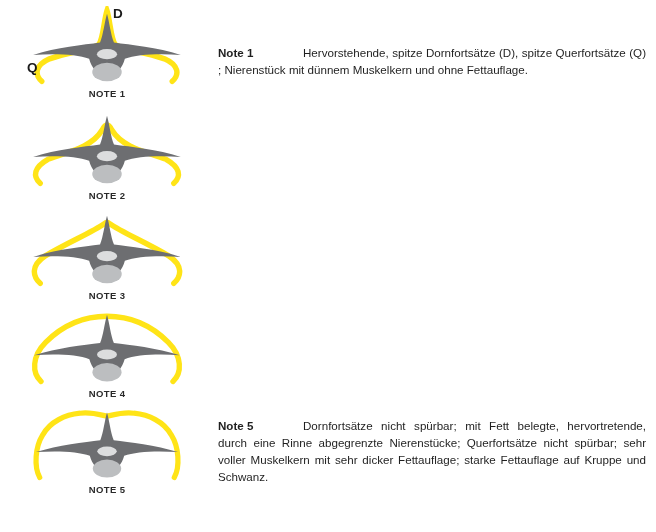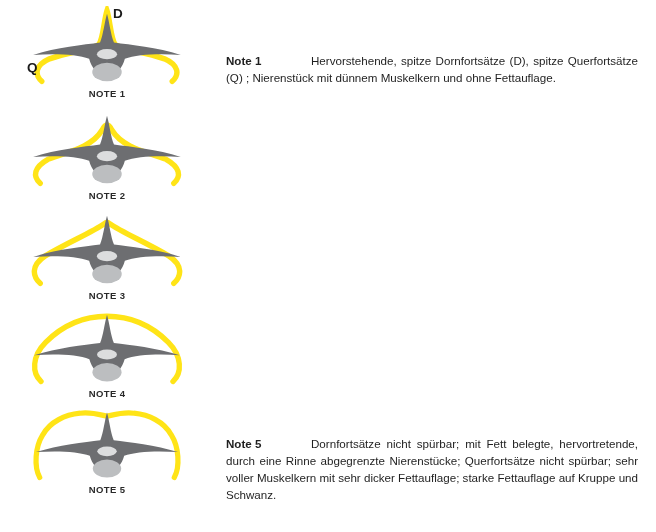--- a/index.html
+++ b/index.html
@@ -54,24 +54,24 @@
 
   .textcol {
     flex: 1 1 auto;
     display: flex;
     align-items: center;
     padding-right: 6px;
     box-sizing: border-box;
   }
   .row-1 .textcol { align-items: flex-start; padding-top: 40px; }
   .row-3 .textcol { padding-top: 18px; }
-  .row-5 .textcol { align-items: center; padding-top: 8px; }
+  .row-5 .textcol { align-items: flex-start; padding-top: 8px; }
 
   .textcol p {
-    margin: 12px;
+    margin: 4px;
     font-size: 11.6px;
     line-height: 17px;
     text-align: justify;
   }
   .note-title {
     display: inline-block;
     width: 85px;
     font-weight: bold;
   }
 </style>

